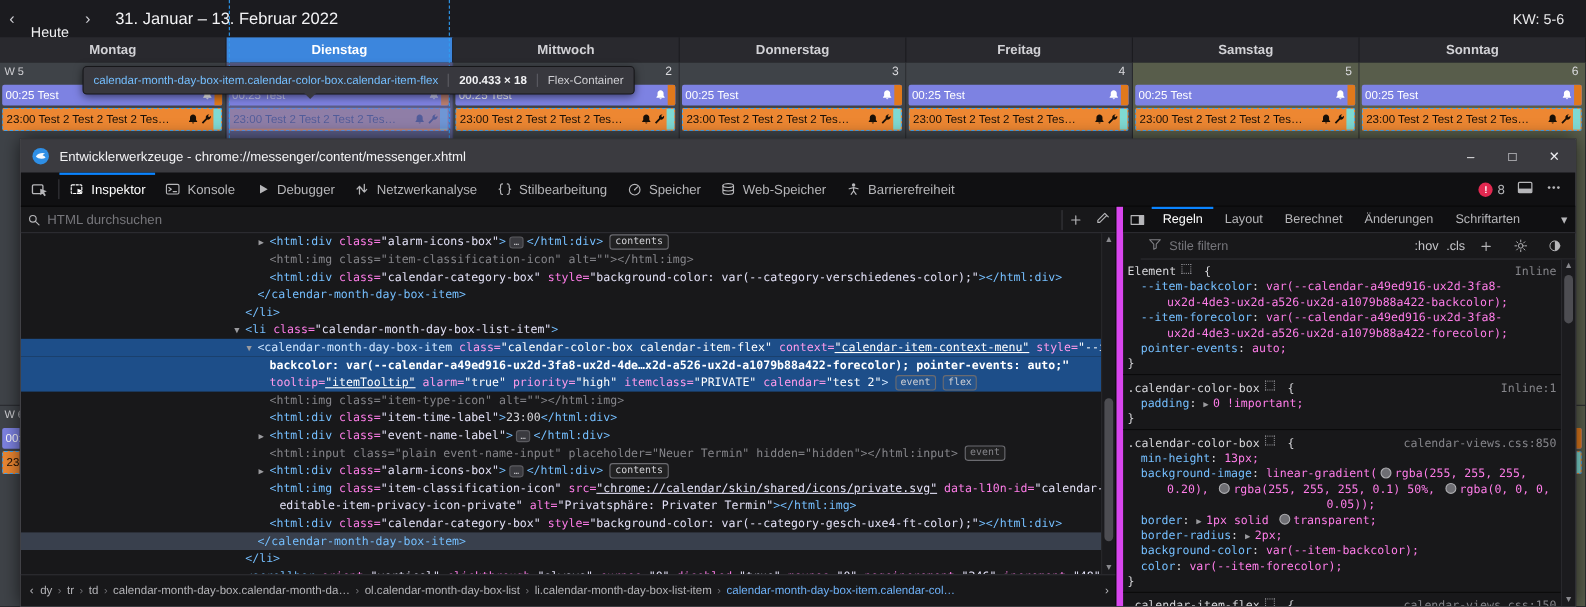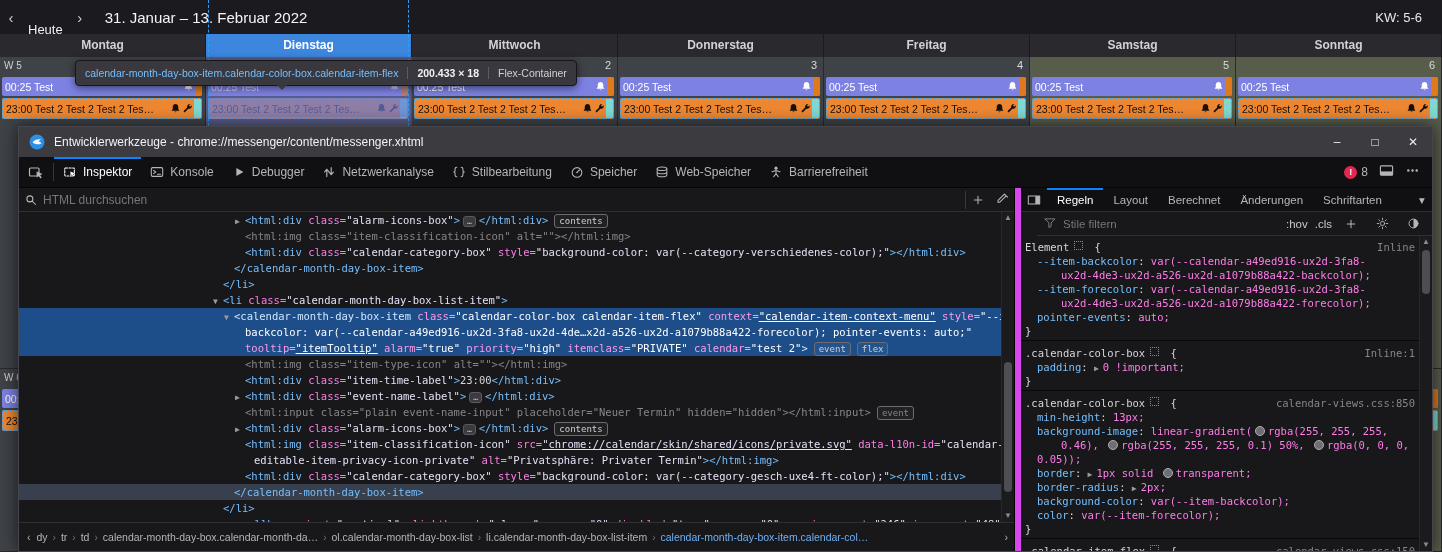--- a/index.html
+++ b/index.html
@@ -763,21 +763,21 @@
           </span>
         </div>
         <div id="markup">
             <div class="mline" style="padding-left: 226px;"><span class="arr">▶</span><span class="tag">&lt;html:div </span><span class="attr">class=</span><span class="val">"alarm-icons-box"</span><span class="tag">&gt;</span><span class="pill">…</span><span class="tag">&lt;/html:div&gt;</span><span class="badge">contents</span></div>
             <div class="mline dim" style="padding-left: 226px;"><span class="tag">&lt;html:img </span><span class="attr">class=</span><span class="val">"item-classification-icon"</span><span class="attr"> alt=</span><span class="val">""</span><span class="tag">&gt;&lt;/html:img&gt;</span></div>
             <div class="mline" style="padding-left: 226px;"><span class="tag">&lt;html:div </span><span class="attr">class=</span><span class="val">"calendar-category-box"</span><span class="attr"> style=</span><span class="val">"background-color: var(--category-verschiedenes-color);"</span><span class="tag">&gt;&lt;/html:div&gt;</span></div>
             <div class="mline" style="padding-left: 215px;"><span class="tag">&lt;/calendar-month-day-box-item&gt;</span></div>
             <div class="mline" style="padding-left: 204px;"><span class="tag">&lt;/li&gt;</span></div>
             <div class="mline" style="padding-left: 204px;"><span class="arr">▼</span><span class="tag">&lt;li </span><span class="attr">class=</span><span class="val">"calendar-month-day-box-list-item"</span><span class="tag">&gt;</span></div>
             <div class="mline sel" style="padding-left: 215px;"><span class="arr">▼</span><span class="tag">&lt;calendar-month-day-box-item </span><span class="attr">class=</span><span class="val">"calendar-color-box calendar-item-flex"</span><span class="attr"> context=</span><span class="val link">"calendar-item-context-menu"</span><span class="attr"> style=</span><span class="val">"--item-</span></div>
-            <div class="mline sel" style="padding-left: 226px;"><span class="val">backcolor: var(--calendar-a49ed916-ux2d-3fa8-ux2d-4de…x2d-a526-ux2d-a1079b88a422-forecolor); pointer-events: auto;"</span></div>
+            <div class="mline sel" style="padding-left: 226px; font-weight: bold;"><span class="val">backcolor: var(--calendar-a49ed916-ux2d-3fa8-ux2d-4de…x2d-a526-ux2d-a1079b88a422-forecolor); pointer-events: auto;"</span></div>
             <div class="mline sel" style="padding-left: 226px;"><span class="attr">tooltip=</span><span class="val link">"itemTooltip"</span><span class="attr"> alarm=</span><span class="val">"true"</span><span class="attr"> priority=</span><span class="val">"high"</span><span class="attr"> itemclass=</span><span class="val">"PRIVATE"</span><span class="attr"> calendar=</span><span class="val">"test 2"</span><span class="tag">&gt;</span><span class="badge">event</span><span class="badge">flex</span></div>
             <div class="mline dim" style="padding-left: 226px;"><span class="tag">&lt;html:img </span><span class="attr">class=</span><span class="val">"item-type-icon"</span><span class="attr"> alt=</span><span class="val">""</span><span class="tag">&gt;&lt;/html:img&gt;</span></div>
             <div class="mline" style="padding-left: 226px;"><span class="tag">&lt;html:div </span><span class="attr">class=</span><span class="val">"item-time-label"</span><span class="tag">&gt;</span><span class="txt">23:00</span><span class="tag">&lt;/html:div&gt;</span></div>
             <div class="mline" style="padding-left: 226px;"><span class="arr">▶</span><span class="tag">&lt;html:div </span><span class="attr">class=</span><span class="val">"event-name-label"</span><span class="tag">&gt;</span><span class="pill">…</span><span class="tag">&lt;/html:div&gt;</span></div>
             <div class="mline dim" style="padding-left: 226px;"><span class="tag">&lt;html:input </span><span class="attr">class=</span><span class="val">"plain event-name-input"</span><span class="attr"> placeholder=</span><span class="val">"Neuer Termin"</span><span class="attr"> hidden=</span><span class="val">"hidden"</span><span class="tag">&gt;&lt;/html:input&gt;</span><span class="badge">event</span></div>
             <div class="mline" style="padding-left: 226px;"><span class="arr">▶</span><span class="tag">&lt;html:div </span><span class="attr">class=</span><span class="val">"alarm-icons-box"</span><span class="tag">&gt;</span><span class="pill">…</span><span class="tag">&lt;/html:div&gt;</span><span class="badge">contents</span></div>
             <div class="mline" style="padding-left: 226px;"><span class="tag">&lt;html:img </span><span class="attr">class=</span><span class="val">"item-classification-icon"</span><span class="attr"> src=</span><span class="val link">"chrome://calendar/skin/shared/icons/private.svg"</span><span class="attr"> data-l10n-id=</span><span class="val">"calendar-</span></div>
             <div class="mline" style="padding-left: 235px;"><span class="val">editable-item-privacy-icon-private"</span><span class="attr"> alt=</span><span class="val">"Privatsphäre: Privater Termin"</span><span class="tag">&gt;&lt;/html:img&gt;</span></div>
             <div class="mline" style="padding-left: 226px;"><span class="tag">&lt;html:div </span><span class="attr">class=</span><span class="val">"calendar-category-box"</span><span class="attr"> style=</span><span class="val">"background-color: var(--category-gesch-uxe4-ft-color);"</span><span class="tag">&gt;&lt;/html:div&gt;</span></div>
             <div class="mline close" style="padding-left: 215px;"><span class="tag">&lt;/calendar-month-day-box-item&gt;</span></div>
@@ -861,22 +861,22 @@
             <div class="rline" style="padding-left: 16px;"><span class="prop">pointer-events</span><span class="pun">: </span><span class="pval">auto;</span></div>
             <div class="rline" style="padding-left: 4px;"><span class="pun">}</span></div>
             <div class="rdiv"></div>
             <div class="rline" style="padding-left: 4px;"><span class="sel-r">.calendar-color-box</span><span class="gear"></span><span class="pun"> {</span><span class="loc">Inline:1</span></div>
             <div class="rline" style="padding-left: 16px;"><span class="prop">padding</span><span class="pun">: </span><span class="exp">▶</span><span class="pval">0 !important;</span></div>
             <div class="rline" style="padding-left: 4px;"><span class="pun">}</span></div>
             <div class="rdiv"></div>
             <div class="rline" style="padding-left: 4px;"><span class="sel-r">.calendar-color-box</span><span class="gear"></span><span class="pun"> {</span><span class="loc">calendar-views.css:850</span></div>
             <div class="rline" style="padding-left: 16px;"><span class="prop">min-height</span><span class="pun">: </span><span class="pval">13px;</span></div>
             <div class="rline" style="padding-left: 16px;"><span class="prop">background-image</span><span class="pun">: </span><span class="pval">linear-gradient(</span><span class="swatch"></span><span class="pval">rgba(255, 255, 255,</span></div>
-            <div class="rline" style="padding-left: 40px;"><span class="pval">0.46), </span><span class="swatch"></span><span class="pval">rgba(255, 255, 255, 0.1) 50%, </span><span class="swatch"></span><span class="pval">rgba(0, 0, 0,</span></div>
-            <div class="rline" style="padding-left: 16px;"><span class="pval">0.05));</span></div>
+            <div class="rline" style="padding-left: 40px;"><span class="pval">0.20), </span><span class="swatch"></span><span class="pval">rgba(255, 255, 255, 0.1) 50%, </span><span class="swatch"></span><span class="pval">rgba(0, 0, 0,</span></div>
+            <div class="rline" style="padding-left: 16px; text-align: center;"><span class="pval">0.05));</span></div>
             <div class="rline" style="padding-left: 16px;"><span class="prop">border</span><span class="pun">: </span><span class="exp">▶</span><span class="pval">1px solid </span><span class="swatch"></span><span class="pval">transparent;</span></div>
             <div class="rline" style="padding-left: 16px;"><span class="prop">border-radius</span><span class="pun">: </span><span class="exp">▶</span><span class="pval">2px;</span></div>
             <div class="rline" style="padding-left: 16px;"><span class="prop">background-color</span><span class="pun">: </span><span class="pval">var(--item-backcolor);</span></div>
             <div class="rline" style="padding-left: 16px;"><span class="prop">color</span><span class="pun">: </span><span class="pval">var(--item-forecolor);</span></div>
             <div class="rline" style="padding-left: 4px;"><span class="pun">}</span></div>
             <div class="rdiv"></div>
             <div class="rline" style="padding-left: 4px;"><span class="sel-r">.calendar-item-flex</span><span class="gear"></span><span class="pun"> {</span><span class="loc">calendar-views.css:150</span></div>
           </div>
         <div id="rl-scroll" class="vscroll">
           <span class="sarr" style="top:0">▲</span>

